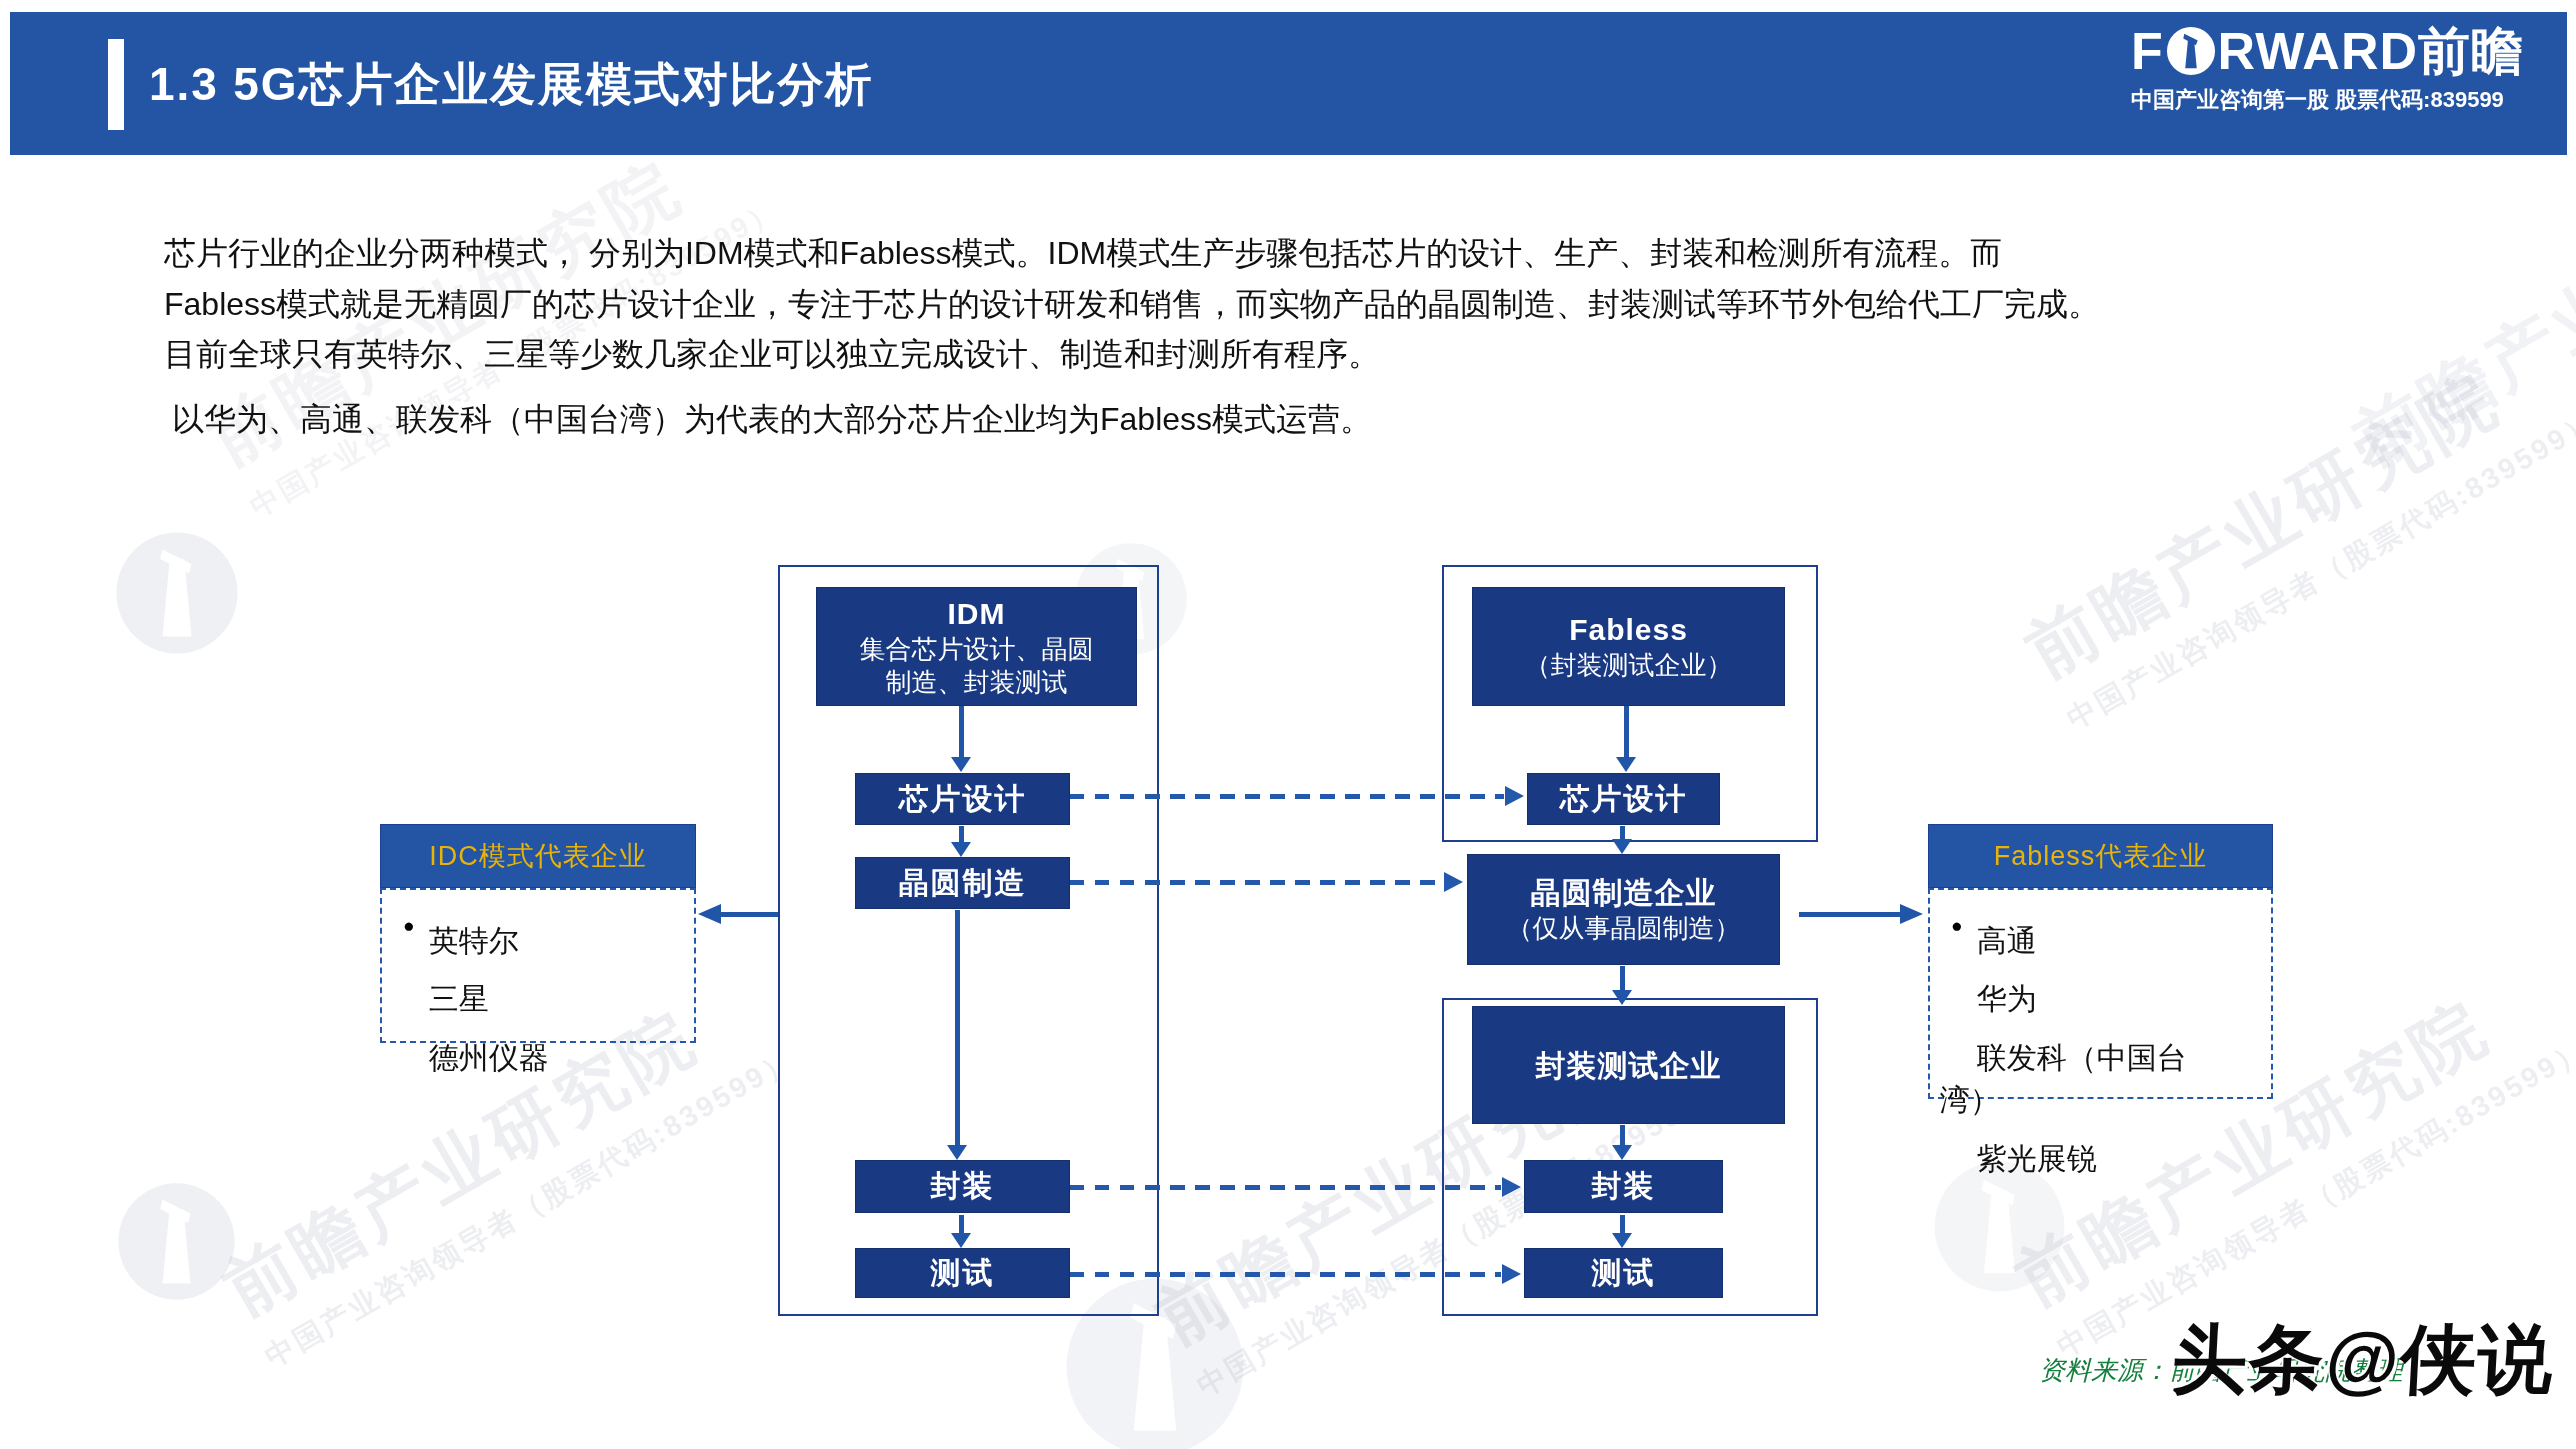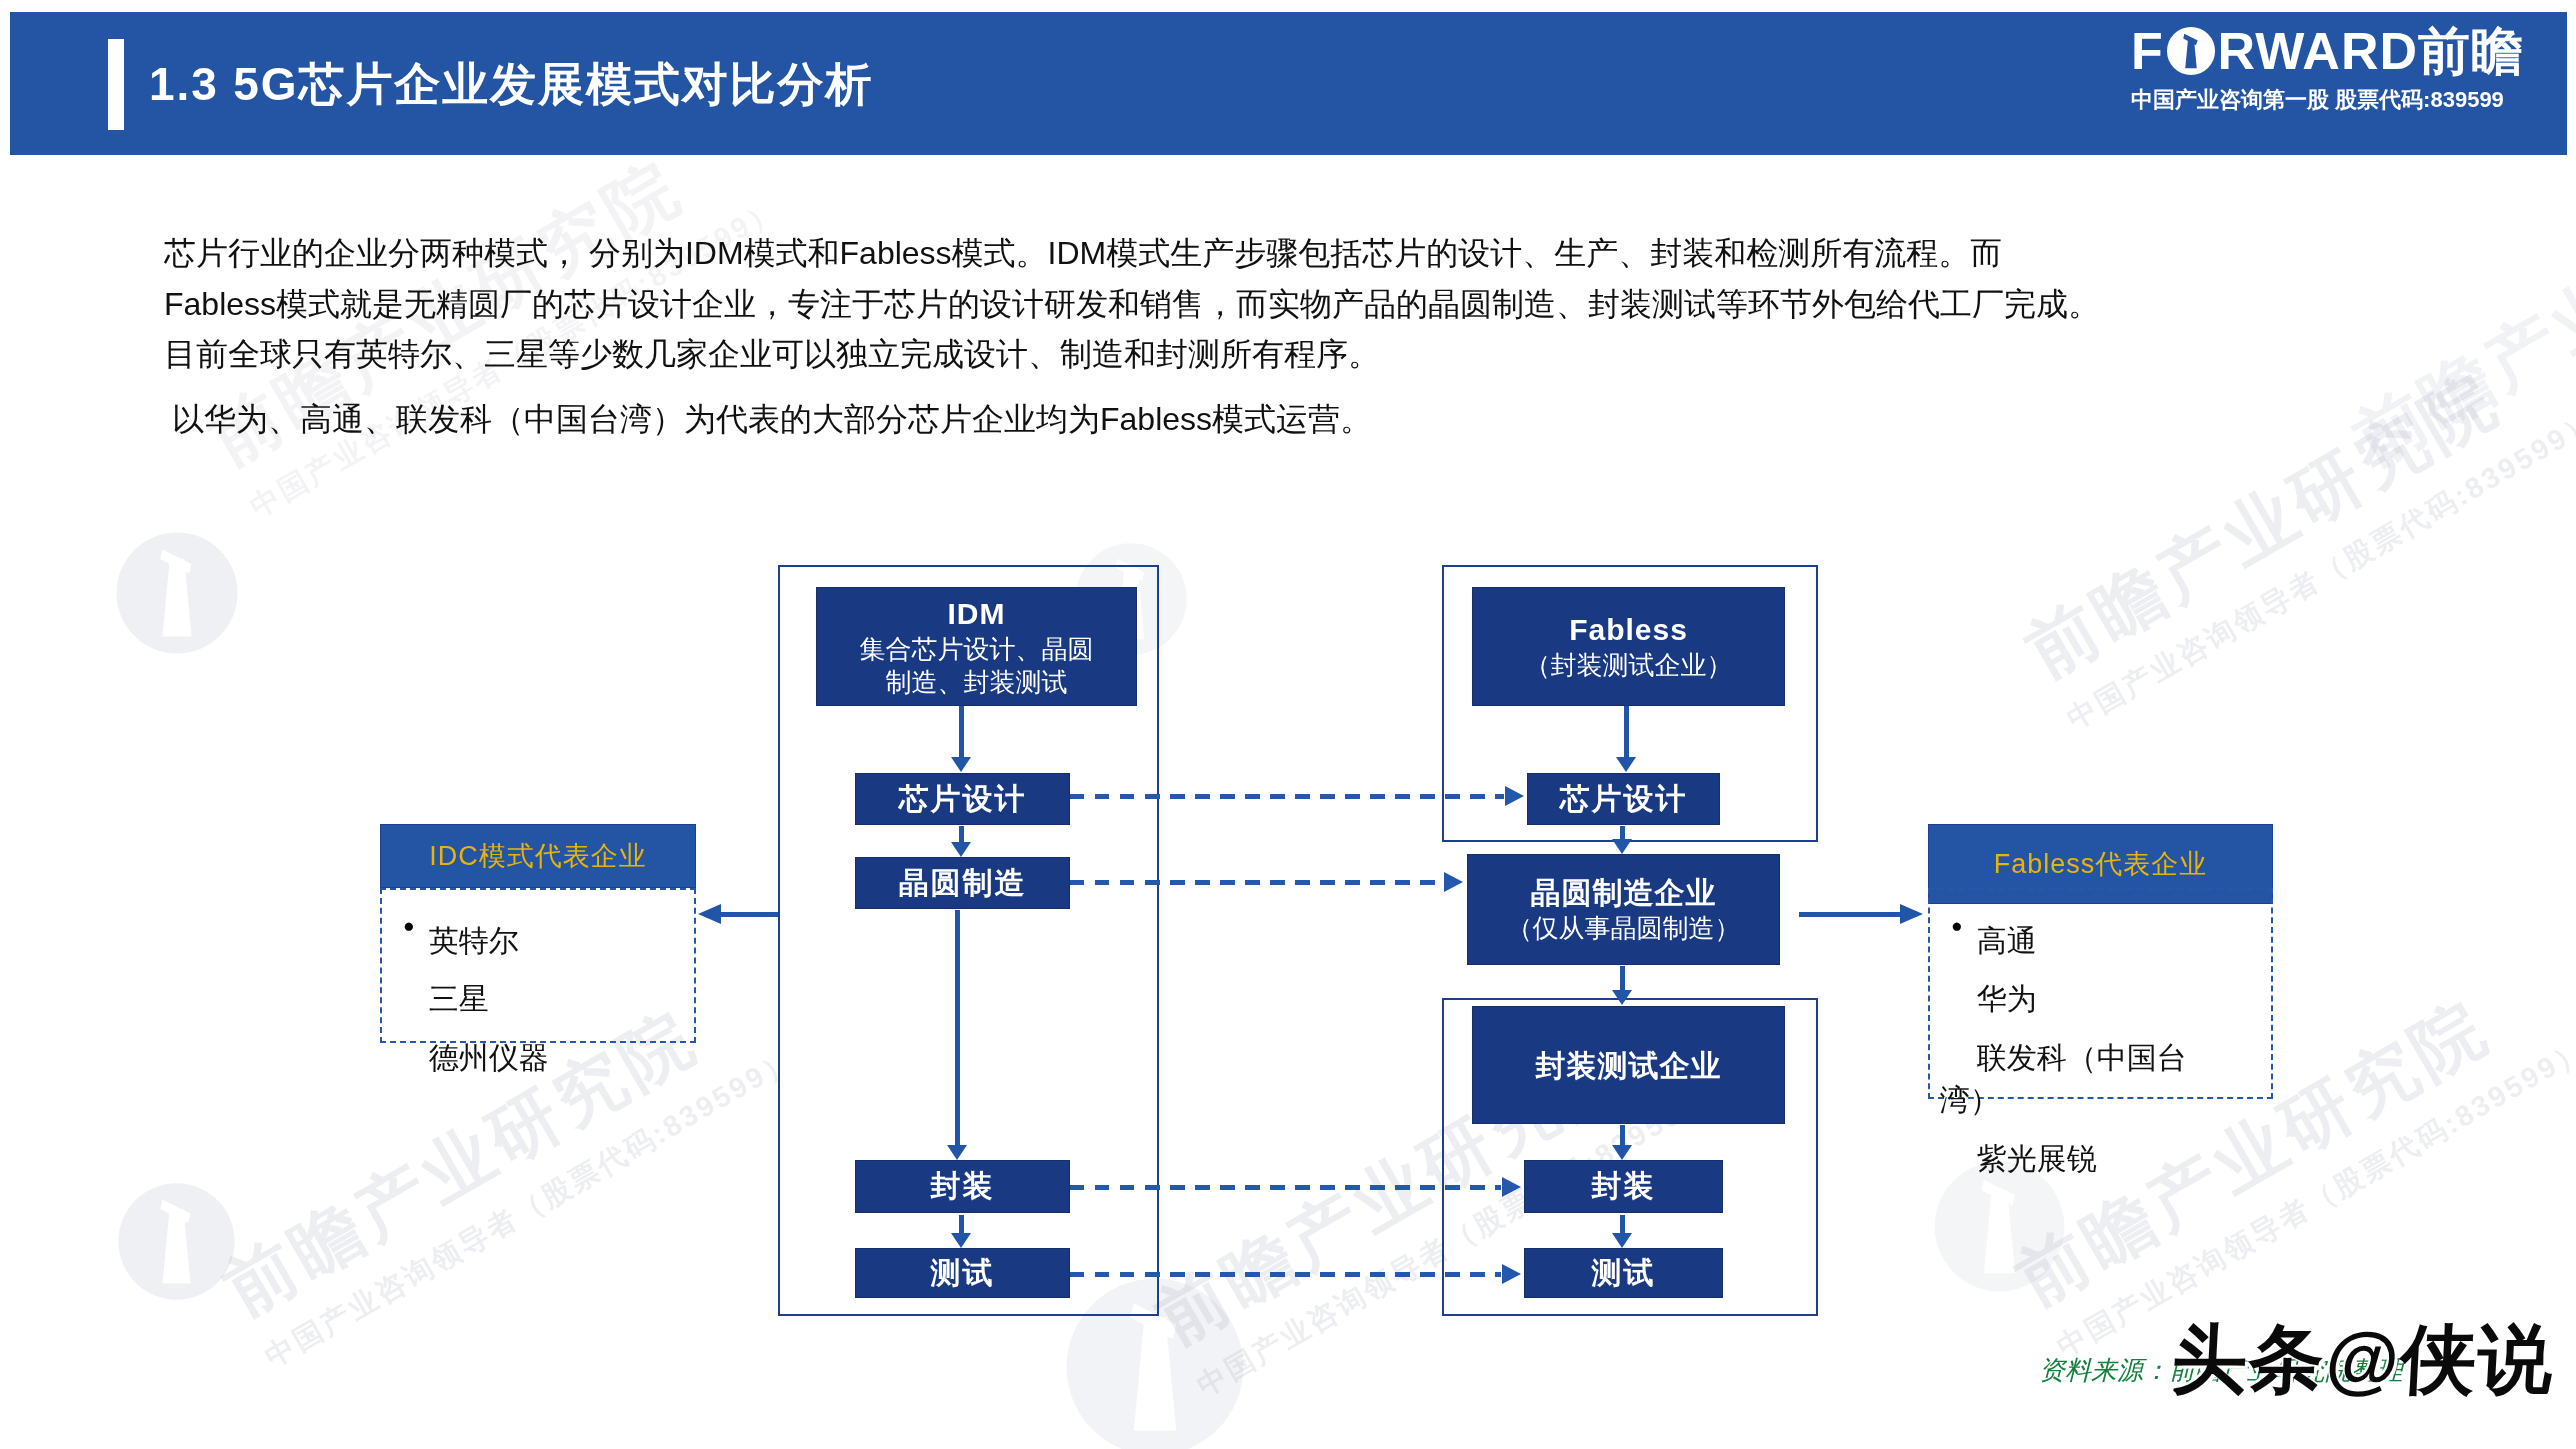--- a/index.html
+++ b/index.html
@@ -190,21 +190,21 @@
   <div class="nbox step" style="left:1524px;top:1248px;width:199px;height:50px">测试</div>
 
   <div class="rep-head" style="left:380px;top:824px;width:316px;height:64px">IDC模式代表企业</div>
   <div class="rep-body" style="left:380px;top:888px;width:316px;height:155px">
     <span class="rep-bullet">●</span>
     <div class="rep-item">英特尔</div>
     <div class="rep-item">三星</div>
     <div class="rep-item">德州仪器</div>
   </div>
 
-  <div class="rep-head" style="left:1928px;top:824px;width:345px;height:80px">Fabless代表企业</div>
+  <div class="rep-head" style="left:1928px;top:824px;width:345px;height:64px">Fabless代表企业</div>
   <div class="rep-body" style="left:1928px;top:888px;width:345px;height:211px">
     <span class="rep-bullet">●</span>
     <div class="rep-item">高通</div>
     <div class="rep-item">华为</div>
     <div class="rep-item">联发科（中国台
 湾）</div>
     <div class="rep-item">紫光展锐</div>
   </div>
 
   <div class="va" style="left:959px;top:706px;height:51px"></div>

